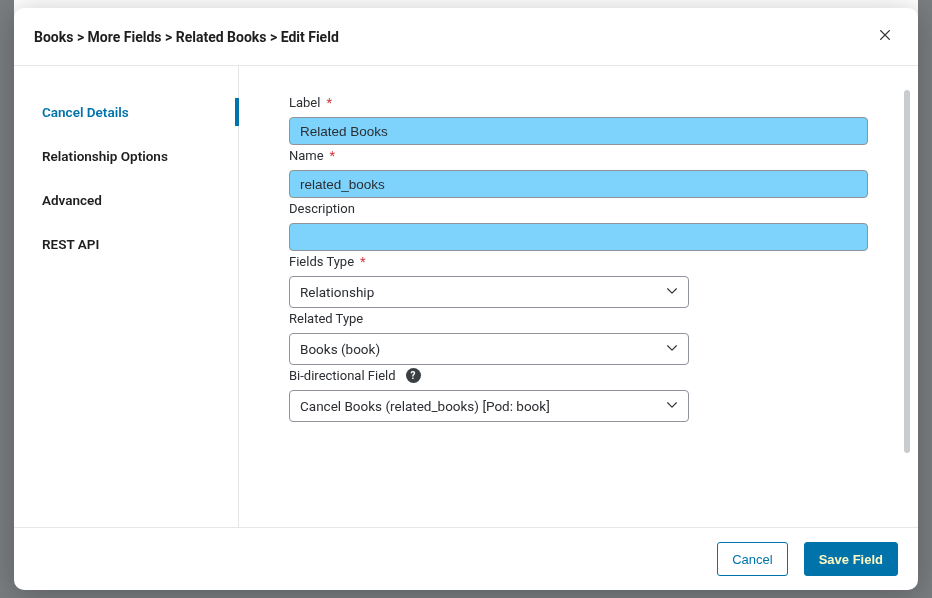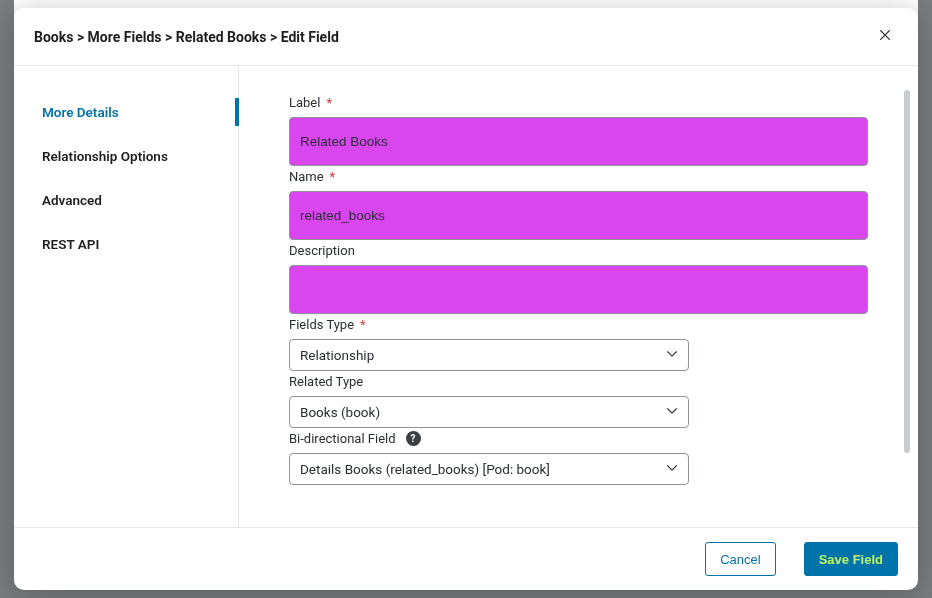--- a/index.html
+++ b/index.html
@@ -88,27 +88,27 @@
   }
   .req { color: #d6373a; margin-left: 2px; font-size:13px; }
   .help-icon {
     display: inline-flex; align-items:center; justify-content:center;
     width: 15px; height: 15px; border-radius: 50%;
     background: #3b3f44; color: #fff; font-size: 10px; font-weight:700;
     margin-left: 6px; vertical-align: middle;
   }
   .text-input {
     width: 100%;
-    height: 49px;
+    height: 28px;
     border: 1px solid #8f949a;
     border-radius: 4px;
     padding: 4px 10px;
     font-size: 13.5px;
     color: #2b2f33;
-    background:#d946ef;
+    background:#7dd3fc;
   }
   .select-wrap {
     width: 400px;
     position: relative;
   }
   .select-box {
     width: 100%; height: 32px;
     border: 1px solid #8f949a; border-radius: 4px;
     padding: 4px 34px 4px 10px;
     font-size: 13.5px; color: #2b2f33;
@@ -116,37 +116,37 @@
     display:flex; align-items:center;
     cursor:pointer;
     text-align:right;
   }
   .chevron {
     position: absolute; right: 10px; top: 50%; transform: translateY(-50%);
     pointer-events:none;
   }
   .chevron svg { width:14px; height:14px; }
   .modal-footer {
-    display: flex; justify-content: flex-end; gap: 28px;
+    display: flex; justify-content: flex-end; gap: 16px;
     padding: 14px 20px;
     border-top: 1px solid #e4e6e8;
   }
   .btn {
     height: 34px;
     padding: 0 14px;
     border-radius: 3px;
     font-size: 13px;
     cursor: pointer;
   }
   .btn-secondary {
     background: #fff; color: #0073aa;
     border: 1px solid #0073aa;
   }
   .btn-primary {
-    background: #0073aa; color:#bef264; font-weight:600;
+    background: #0073aa; color:#fef9c3; font-weight:600;
     border: 1px solid #0073aa;
   }
 </style>
 </head>
 <body>
 
 <div class="backdrop">
   <div class="bg-top"></div>
   <div class="modal">
 
@@ -157,21 +157,21 @@
           <svg viewBox="0 0 16 16" width="14" height="14">
               <path d="M3 3 L13 13 M13 3 L3 13" stroke="#333" stroke-width="1.6" fill="none" stroke-linecap="round"></path>
             </svg>
         </span>
       </button>
     </div>
 
     <div class="modal-body">
       <div class="sidebar">
         <div class="sidebar-item active">
-          <span>More Details</span>
+          <span>Cancel Details</span>
         </div>
         <div class="sidebar-item">
           <span>Relationship Options</span>
         </div>
         <div class="sidebar-item">
           <span>Advanced</span>
         </div>
         <div class="sidebar-item">
           <span>REST API</span>
         </div>
@@ -236,21 +236,21 @@
             </div>
           </div>
 
           <div class="form-group">
             <div>
               <span class="form-label">Bi-directional Field</span>
               <span class="help-icon">?</span>
             </div>
             <div class="select-wrap">
               <div class="select-box">
-                <span>Details Books (related_books) [Pod: book]</span>
+                <span>Cancel Books (related_books) [Pod: book]</span>
               </div>
               <span class="chevron">
                 <svg viewBox="0 0 16 16">
                     <path d="M3 6 L8 11 L13 6" stroke="#333" stroke-width="1.3" fill="none" stroke-linecap="round" stroke-linejoin="round"></path>
                   </svg>
               </span>
             </div>
           </div>
 
         </div>

